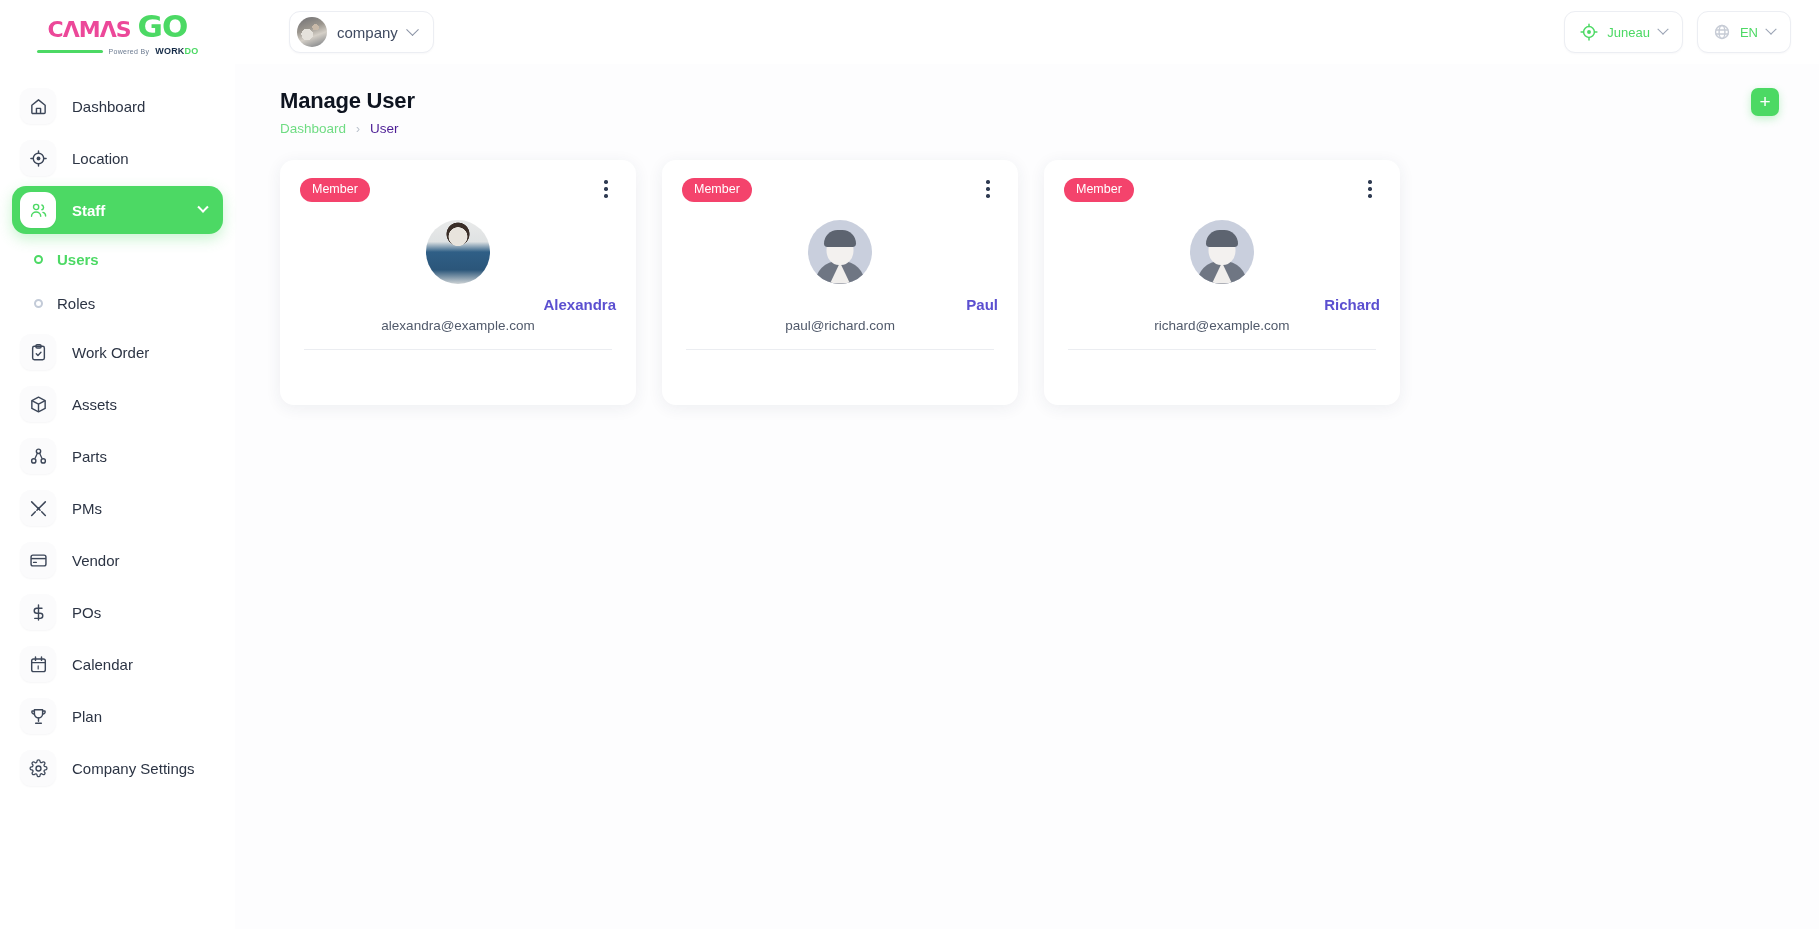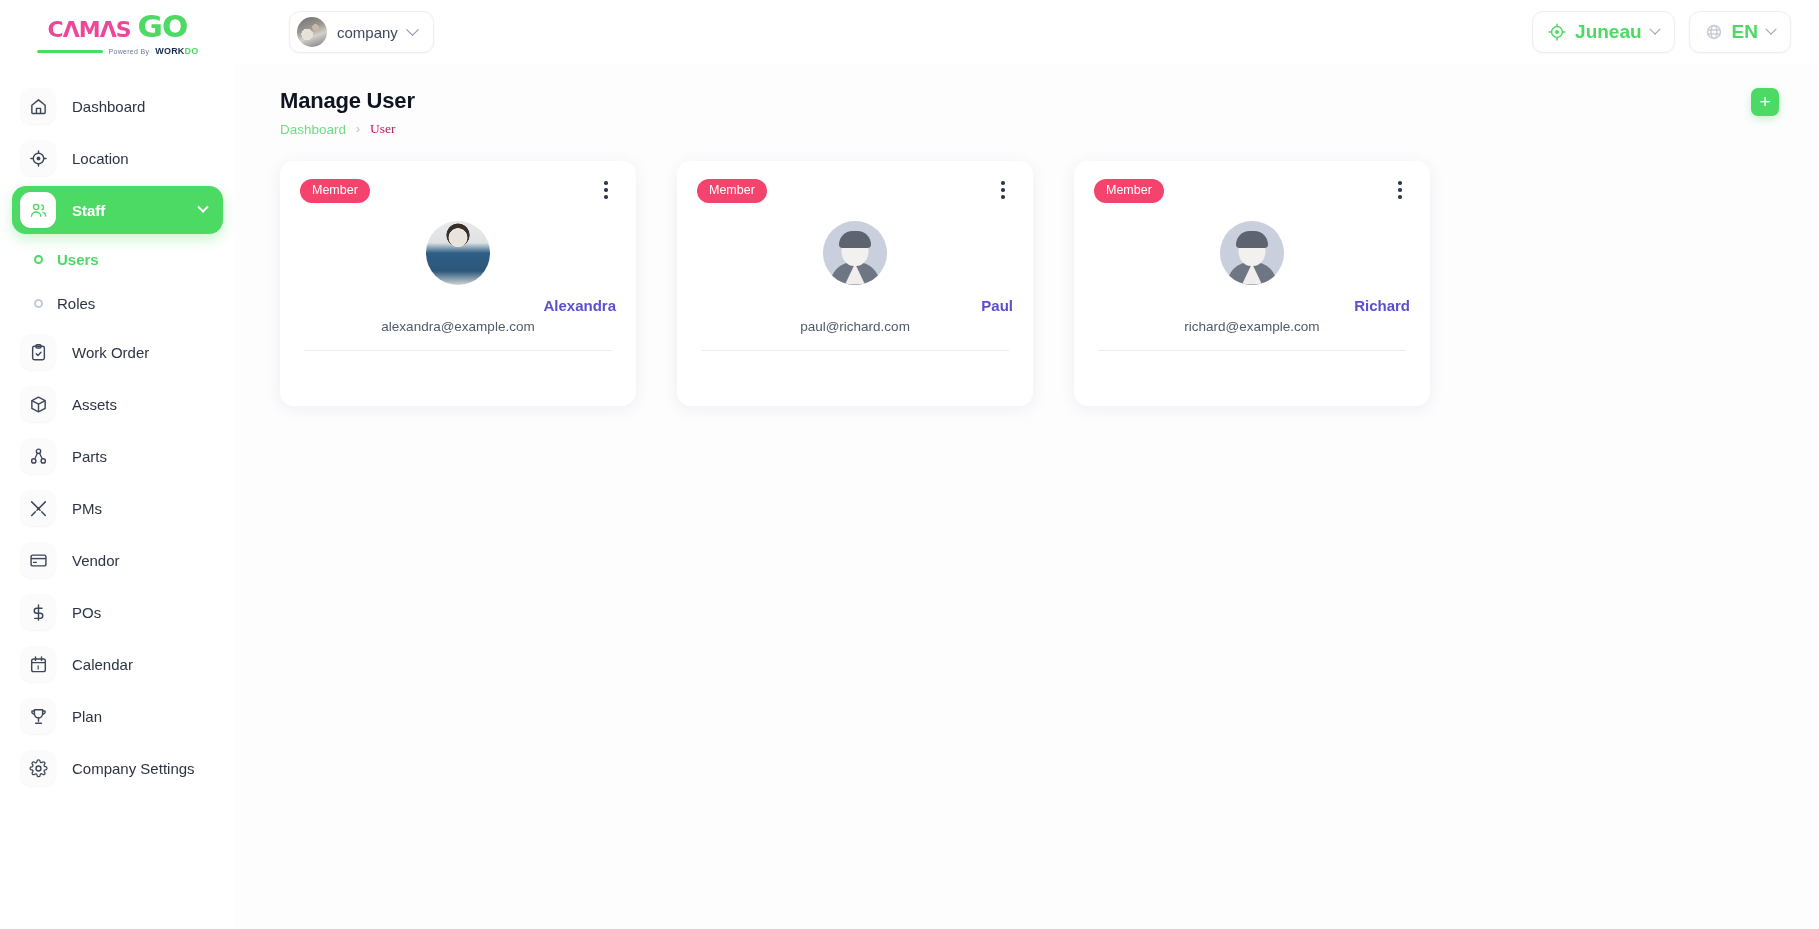--- a/index.html
+++ b/index.html
@@ -49,21 +49,21 @@
   .company-name { font-size: 15px; color: #3f4a60; }
   .chev { width: 9px; height: 9px; border-right: 1.7px solid #8a93a5; border-bottom: 1.7px solid #8a93a5;
           transform: rotate(45deg) translate(-2px,-2px); }
 
   .topbar-right { margin-left: auto; display: flex; align-items: center; gap: 14px; padding-right: 28px; }
   .pill {
     display: flex; align-items: center; gap: 9px; height: 42px; padding: 0 15px;
     border: 1px solid #eceef3; border-radius: 11px; background: #fff;
     box-shadow: 0 1px 2px rgba(20,30,55,.03);
   }
-  .pill-label { font-size: 19px; color: #4cd964; font-weight: 700; }
+  .pill-label { font-size: 13px; color: #4cd964; font-weight: 400; }
   .chev-sm { width: 8px; height: 8px; border-right: 1.7px solid #9aa3b4; border-bottom: 1.7px solid #9aa3b4;
              transform: rotate(45deg) translate(-2px,-2px); }
 
   
   .sidebar {
     position: absolute; top: 64px; left: 0; width: 235px; height: 865px;
     background: #ffffff; padding-top: 14px;
   }
   .nav-item {
     display: flex; align-items: center; gap: 16px;
@@ -96,29 +96,29 @@
   .sub-label { font-size: 15px; color: #2c3444; }
   .sub-item.active .sub-label { color: #4cd964; font-weight: 700; }
 
   
   .main { position: absolute; top: 60px; left: 235px; width: 1584px; height: 865px; }
   .page-head { padding: 28px 40px 0 45px; display: flex; align-items: flex-start; }
   .page-title { font-size: 22px; font-weight: 700; color: #0e1420; letter-spacing: -.2px; }
   .crumbs { margin-top: 7px; display: flex; align-items: center; gap: 10px; font-size: 13.5px; }
   .crumb-link { color: #6fdc83; cursor: pointer; }
   .crumb-sep { color: #b9c0cc; font-size: 12px; }
-  .crumb-cur { color: #be185d; font-family: Liberation Serif, serif; }
+  .crumb-cur { color: #4c1d95; }
   .add-btn {
     margin-left: auto; width: 28px; height: 28px; border-radius: 7px;
     background: #4cd964; display: flex; align-items: center; justify-content: center;
     cursor: pointer; box-shadow: 0 3px 8px rgba(76,217,100,.32); border: none;
   }
   .add-btn span { color: #fff; font-size: 19px; line-height: 1; font-weight: 300; margin-top: -2px; }
 
-  .cards { display: flex; gap: 41px; padding: 24px 40px 0 280px; margin-left: -235px; }
+  .cards { display: flex; gap: 26px; padding: 24px 40px 0 280px; margin-left: -235px; }
   .ucard {
     width: 356px; height: 245px; background: #ffffff; border-radius: 14px;
     box-shadow: 0 3px 16px rgba(36,48,74,.075); position: relative; padding: 18px 20px 0;
   }
   .badge {
     display: inline-block; padding: 5px 12px 6px; border-radius: 20px;
     background: #f4436c; color: #ffffff; font-size: 12.5px; line-height: 1;
   }
   .kebab {
     position: absolute; top: 18px; right: 22px; width: 16px; height: 22px;

